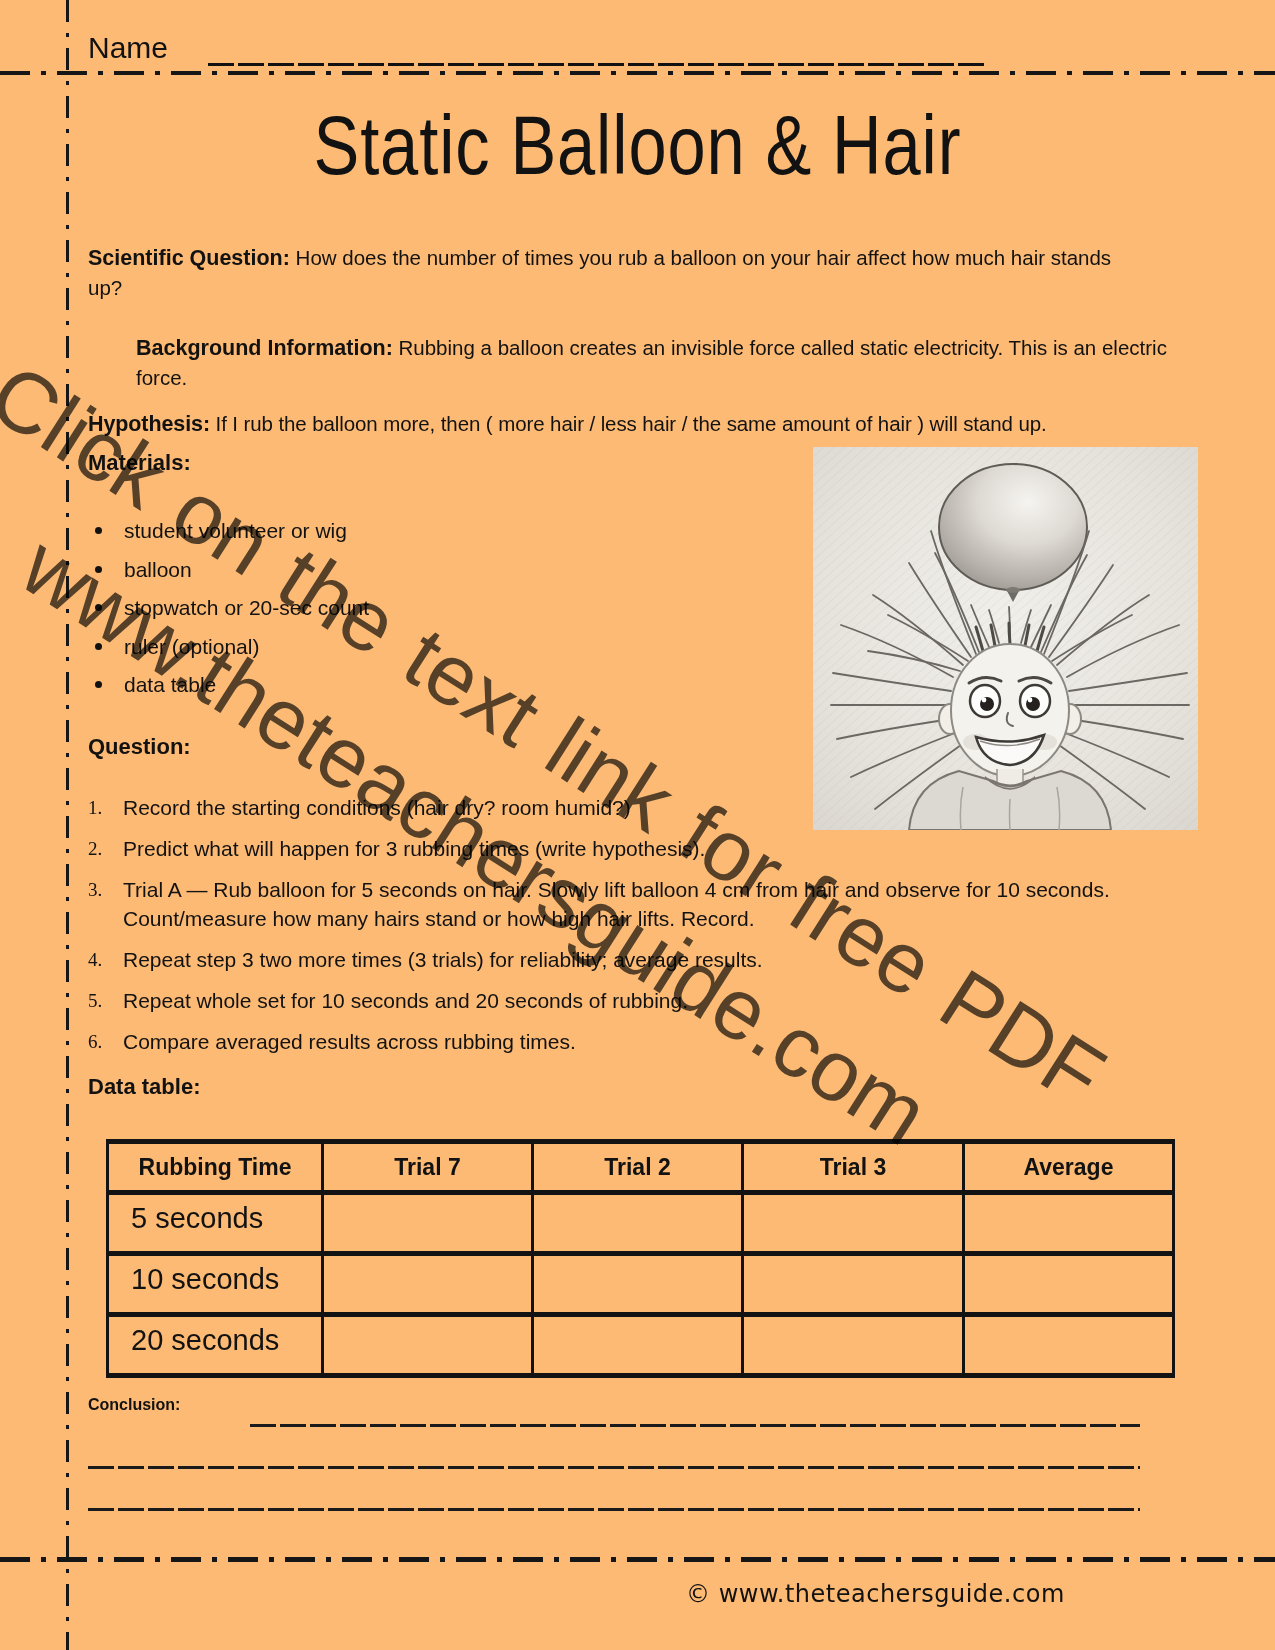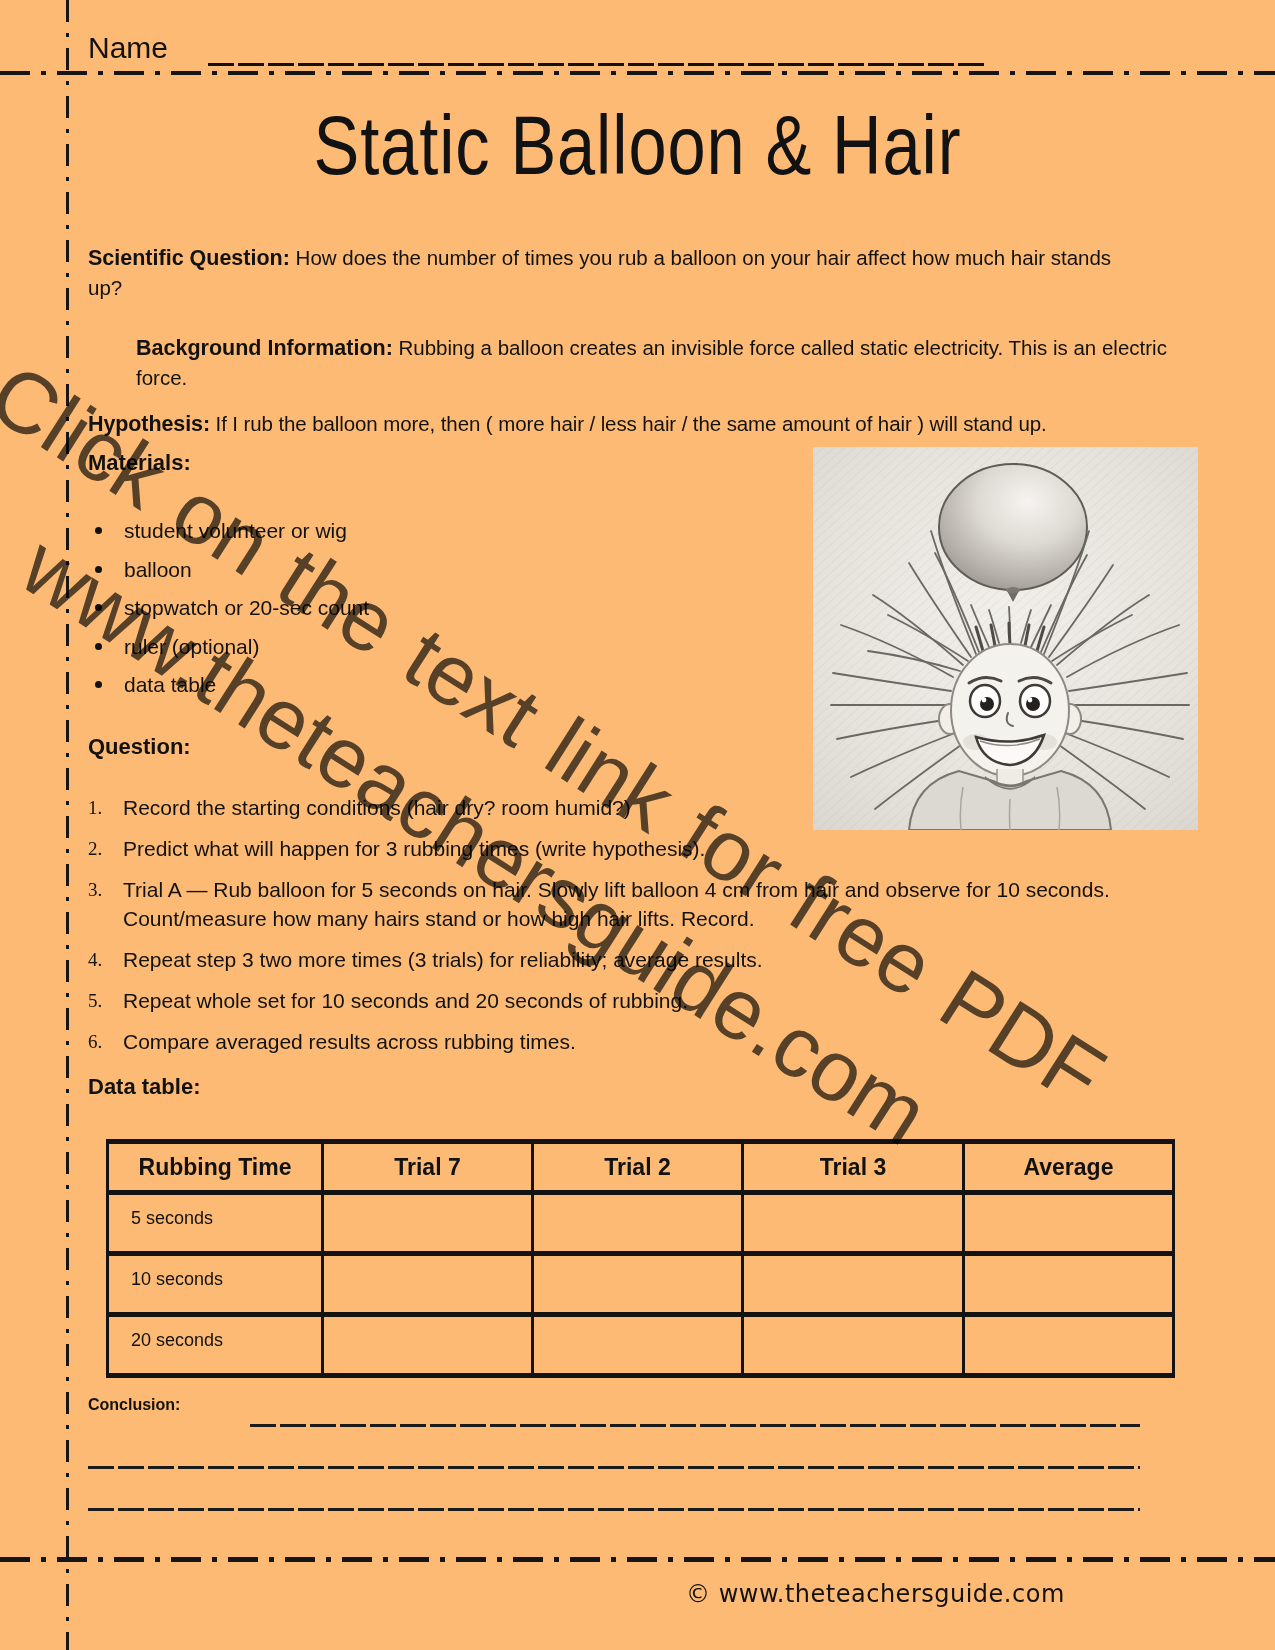--- a/index.html
+++ b/index.html
@@ -52,21 +52,21 @@
   table.grid{
     position:absolute;left:106px;top:1139px;border-collapse:collapse;table-layout:fixed;
     width:1066px;z-index:6;background:transparent;
   }
   table.grid{border:2px solid #701a75;padding-left:20px;}
   table.grid th,table.grid td{
     border-left:3px solid #131313;border-right:3px solid #131313;
     border-top:5px solid #131313;border-bottom:5px solid #131313;
   }
   table.grid th{height:44px;font-size:23px;font-weight:bold;text-align:center;}
-  table.grid td{height:46px;font-size:18px;font-weight:normal;text-align:left;vertical-align:middle;padding:0 0 10px 22px;}
+  table.grid td{height:46px;font-size:29px;font-weight:normal;text-align:left;vertical-align:middle;padding:0 0 10px 22px;}
   table.grid td.blank{padding:0;}
   
   .conclusion-label{position:absolute;left:88px;top:1396px;font-size:16px;font-weight:bold;z-index:6;}
   .wline{
     position:absolute;height:3px;z-index:6;
     background:repeating-linear-gradient(to right,#1b1b1b 0 26px,transparent 26px 30px);
   }
   .c1{left:250px;top:1424px;width:890px;}
   .c2{left:88px;top:1466px;width:1052px;}
   .c3{left:88px;top:1508px;width:1052px;}

